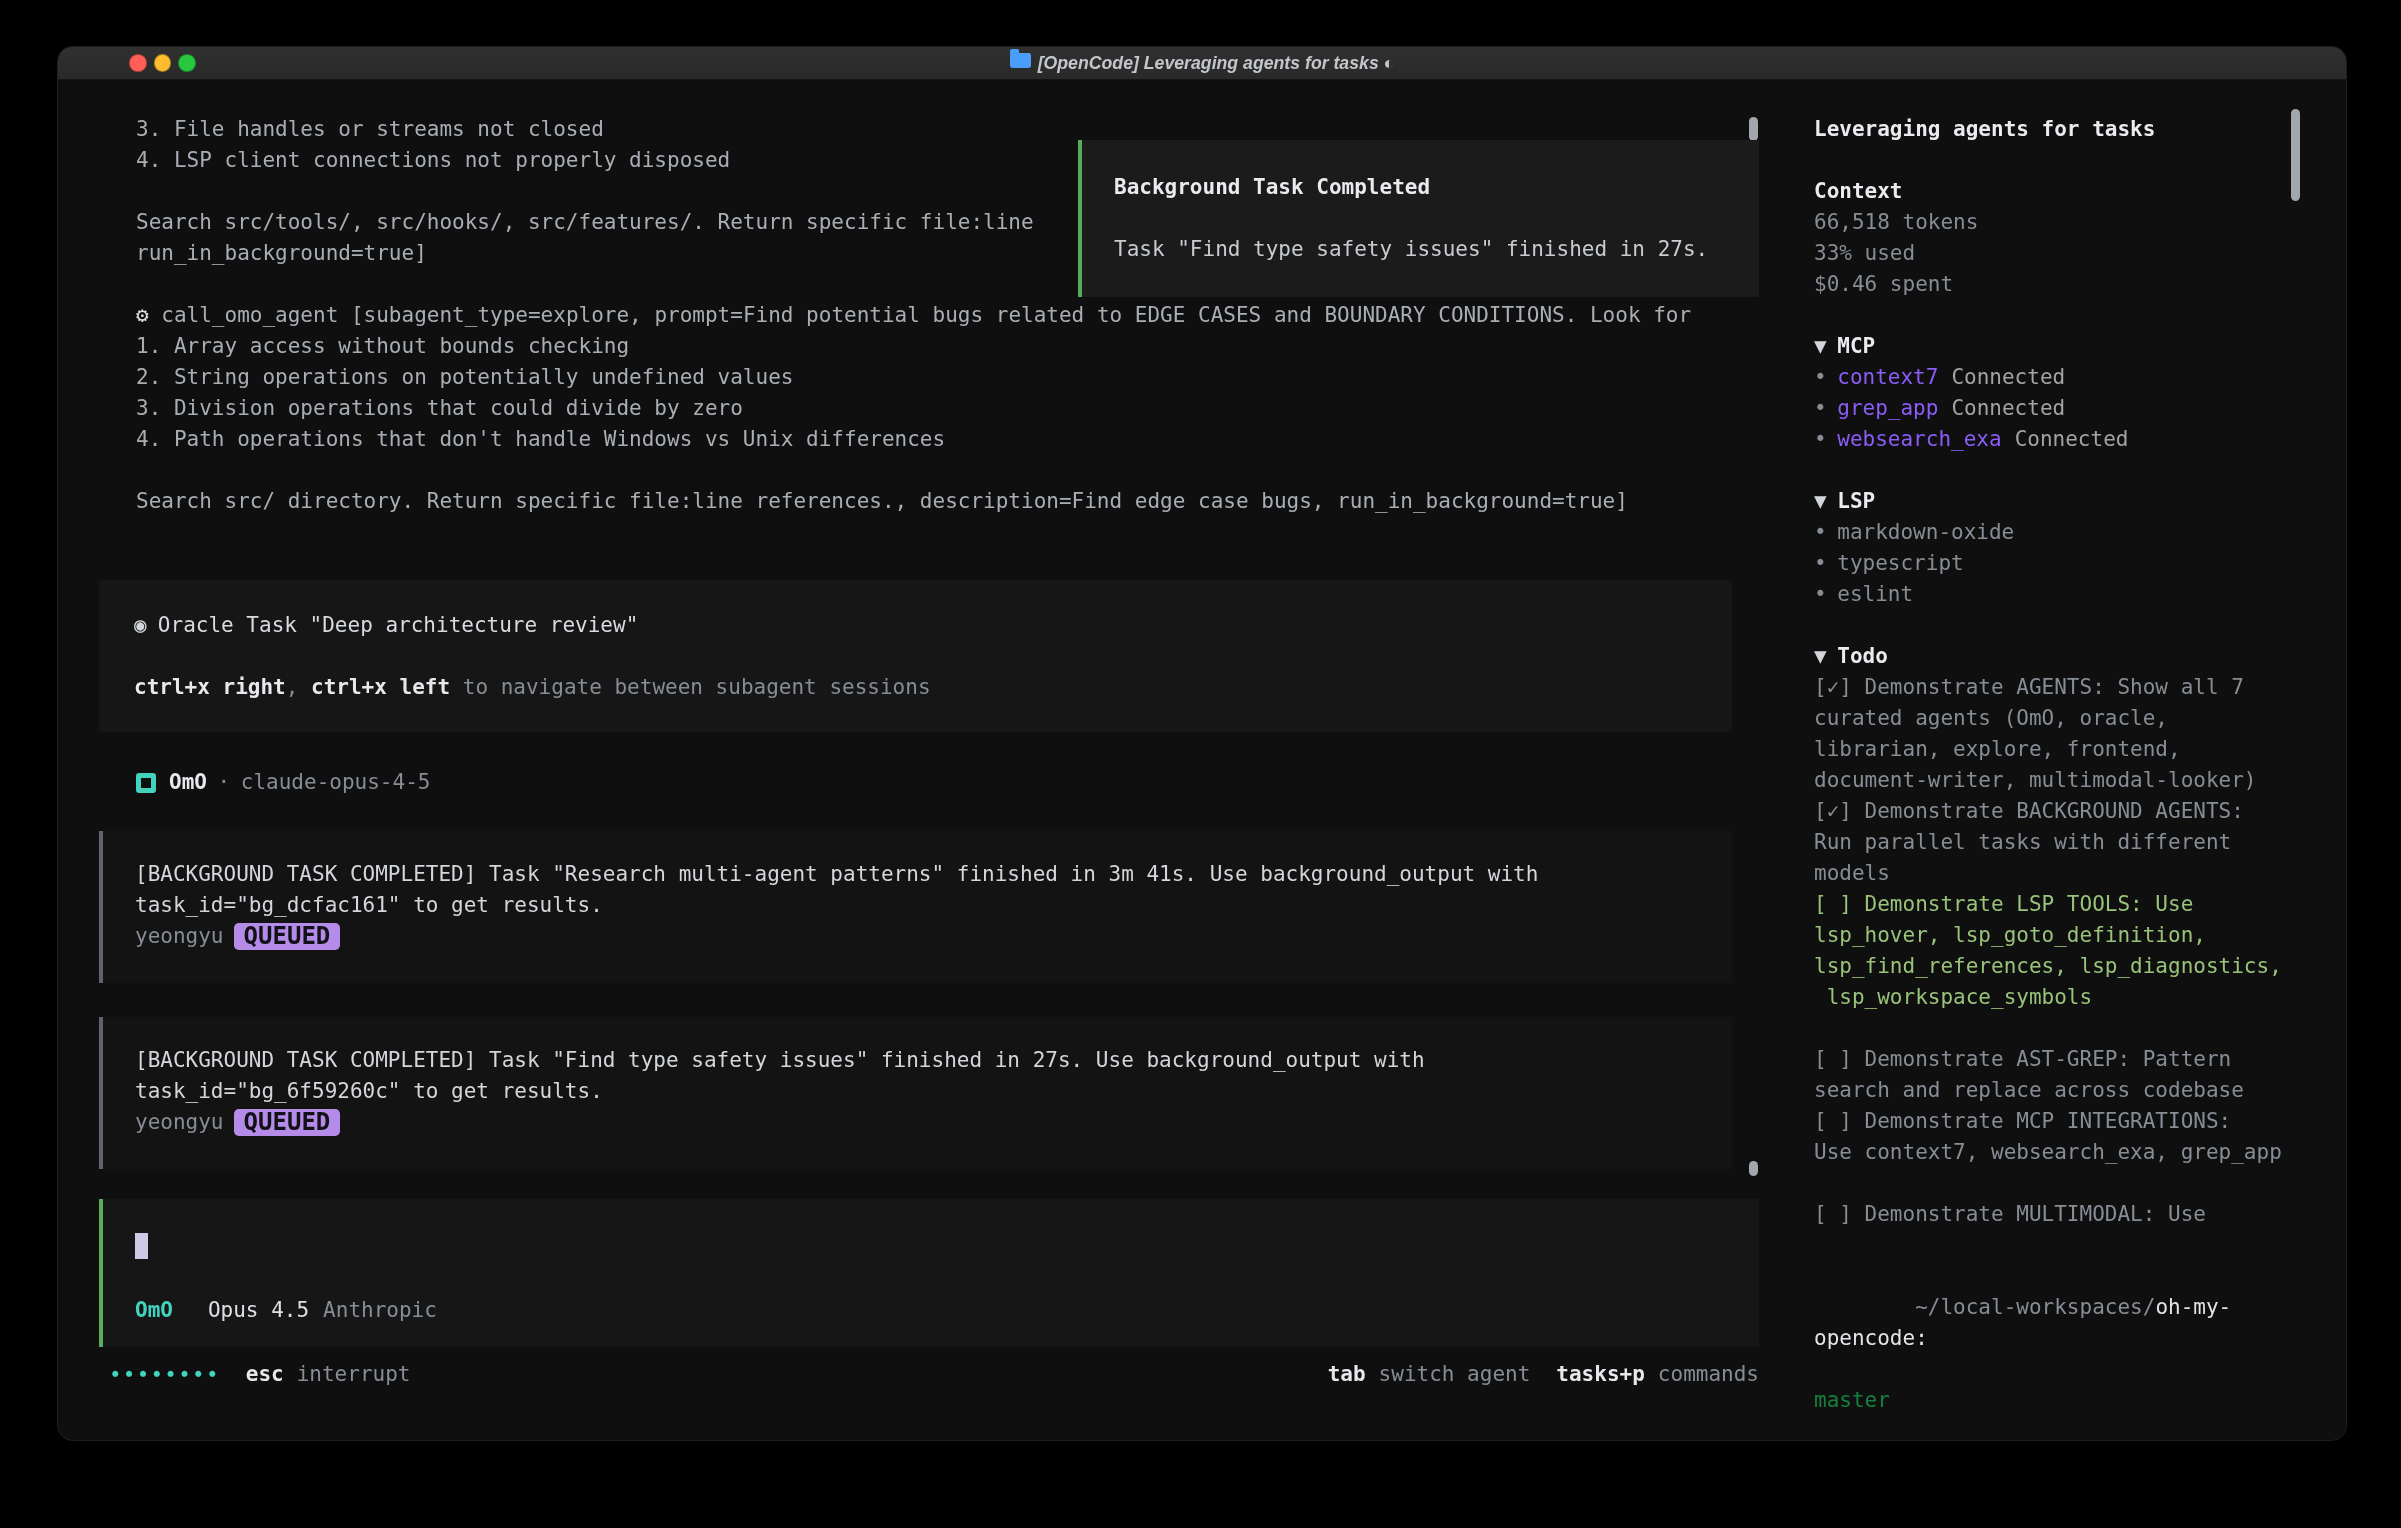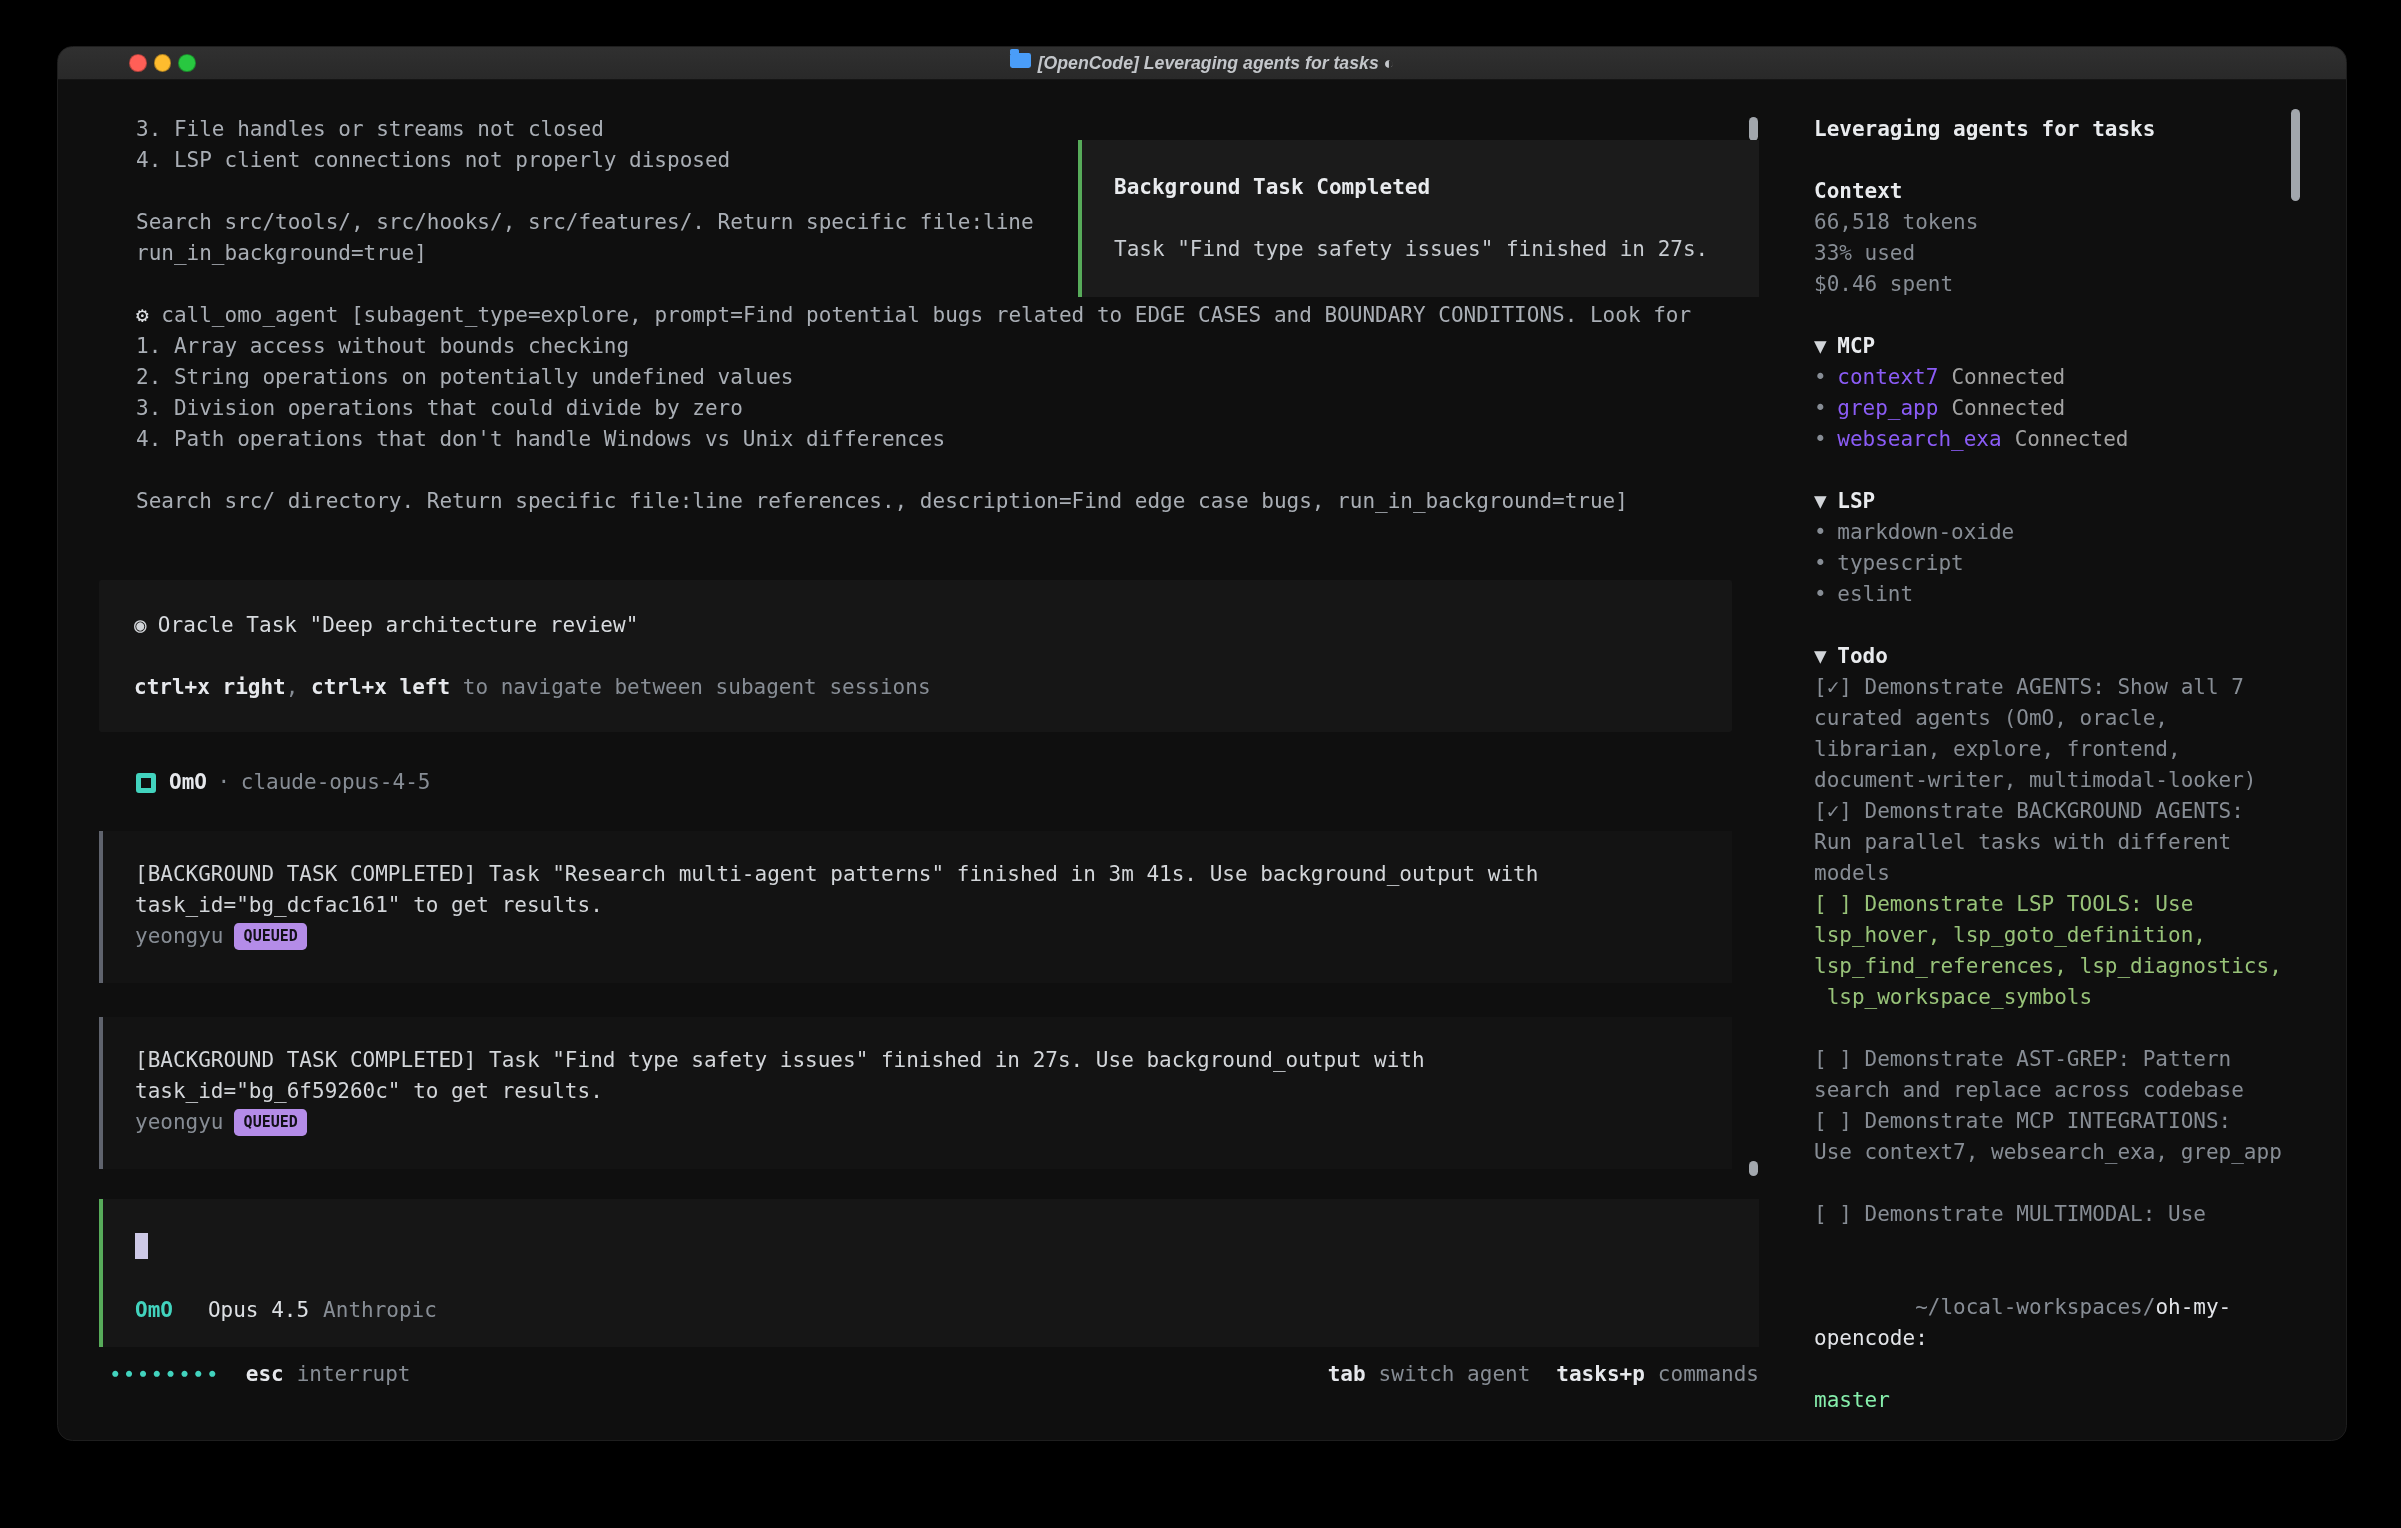--- a/index.html
+++ b/index.html
@@ -42,21 +42,21 @@
             margin-right:13px;flex:none;}
   .agent-name{color:#e6e8ec;font-weight:bold;margin-right:10.6px;}
   .agent-sep{color:#878d95;margin-right:10.6px;}
   .agent-model{color:#878d95;}
 
   .msg{background:#131313;border-left:4.7px solid #5f636d;padding:28px 32px 31px;margin-top:33px;}
   .msg + .msg{margin-top:34px;}
   .msg-text{white-space:pre-wrap;line-height:31px;color:#d3d6da;}
   .msg-meta{height:31px;line-height:31px;display:flex;align-items:center;}
   .badge{display:inline-block;background:#b48ce8;color:#121018;font-weight:bold;line-height:27px;
-         padding:0 9.5px;border-radius:4.7px;margin-left:10.6px;font-size:15px;}
+         padding:0 9.5px;border-radius:4.7px;margin-left:10.6px;font-size:24px;}
 
   .toast{position:absolute;top:60px;right:30px;width:681px;box-sizing:border-box;background:#1b1b1b;
          border-left:4.7px solid #57ab5a;padding:32px;z-index:5;}
   .toast-title{height:31px;line-height:31px;color:#e9ebee;font-weight:bold;margin-bottom:31px;white-space:pre;}
   .toast-body{height:31px;line-height:31px;color:#c8ccd1;white-space:pre;}
 
   .inputbox{margin:30px 30px 0 41px;height:148px;box-sizing:border-box;background:#161616;
             border-left:4.7px solid #57ab5a;padding:34px 32px 20.7px;display:flex;flex-direction:column;
             justify-content:space-between;}
   .cursor{width:13px;height:26px;background:#cdc9e6;}
@@ -87,21 +87,21 @@
   .bullet{color:#878d95;margin-right:10.6px;}
   .mcp-name{color:#8b5cf6;}
   .mcp-status{color:#a3a3a3;margin-left:13px;}
   .lsp-name{color:#878d95;}
   .todo{white-space:pre-wrap;line-height:31px;color:#878d95;}
   .todo.active{color:#98c379;}
   .todo.gap-before{margin-top:31px;}
   .ws{margin-top:31px;line-height:31px;white-space:pre-wrap;}
   .ws-prefix{color:#878d95;}
   .ws-repo{color:#e2e4e8;}
-  .ws-branch{color:#86efac;line-height:31px;}
+  .ws-branch{color:#15803d;line-height:31px;}
   .side-thumb{right:46px;top:29px;height:92px;}
 </style>
 </head>
 <body>
 
 <div class="window">
 
   <div class="titlebar">
     <div class="traffic">
       <span class="tl red"></span>

